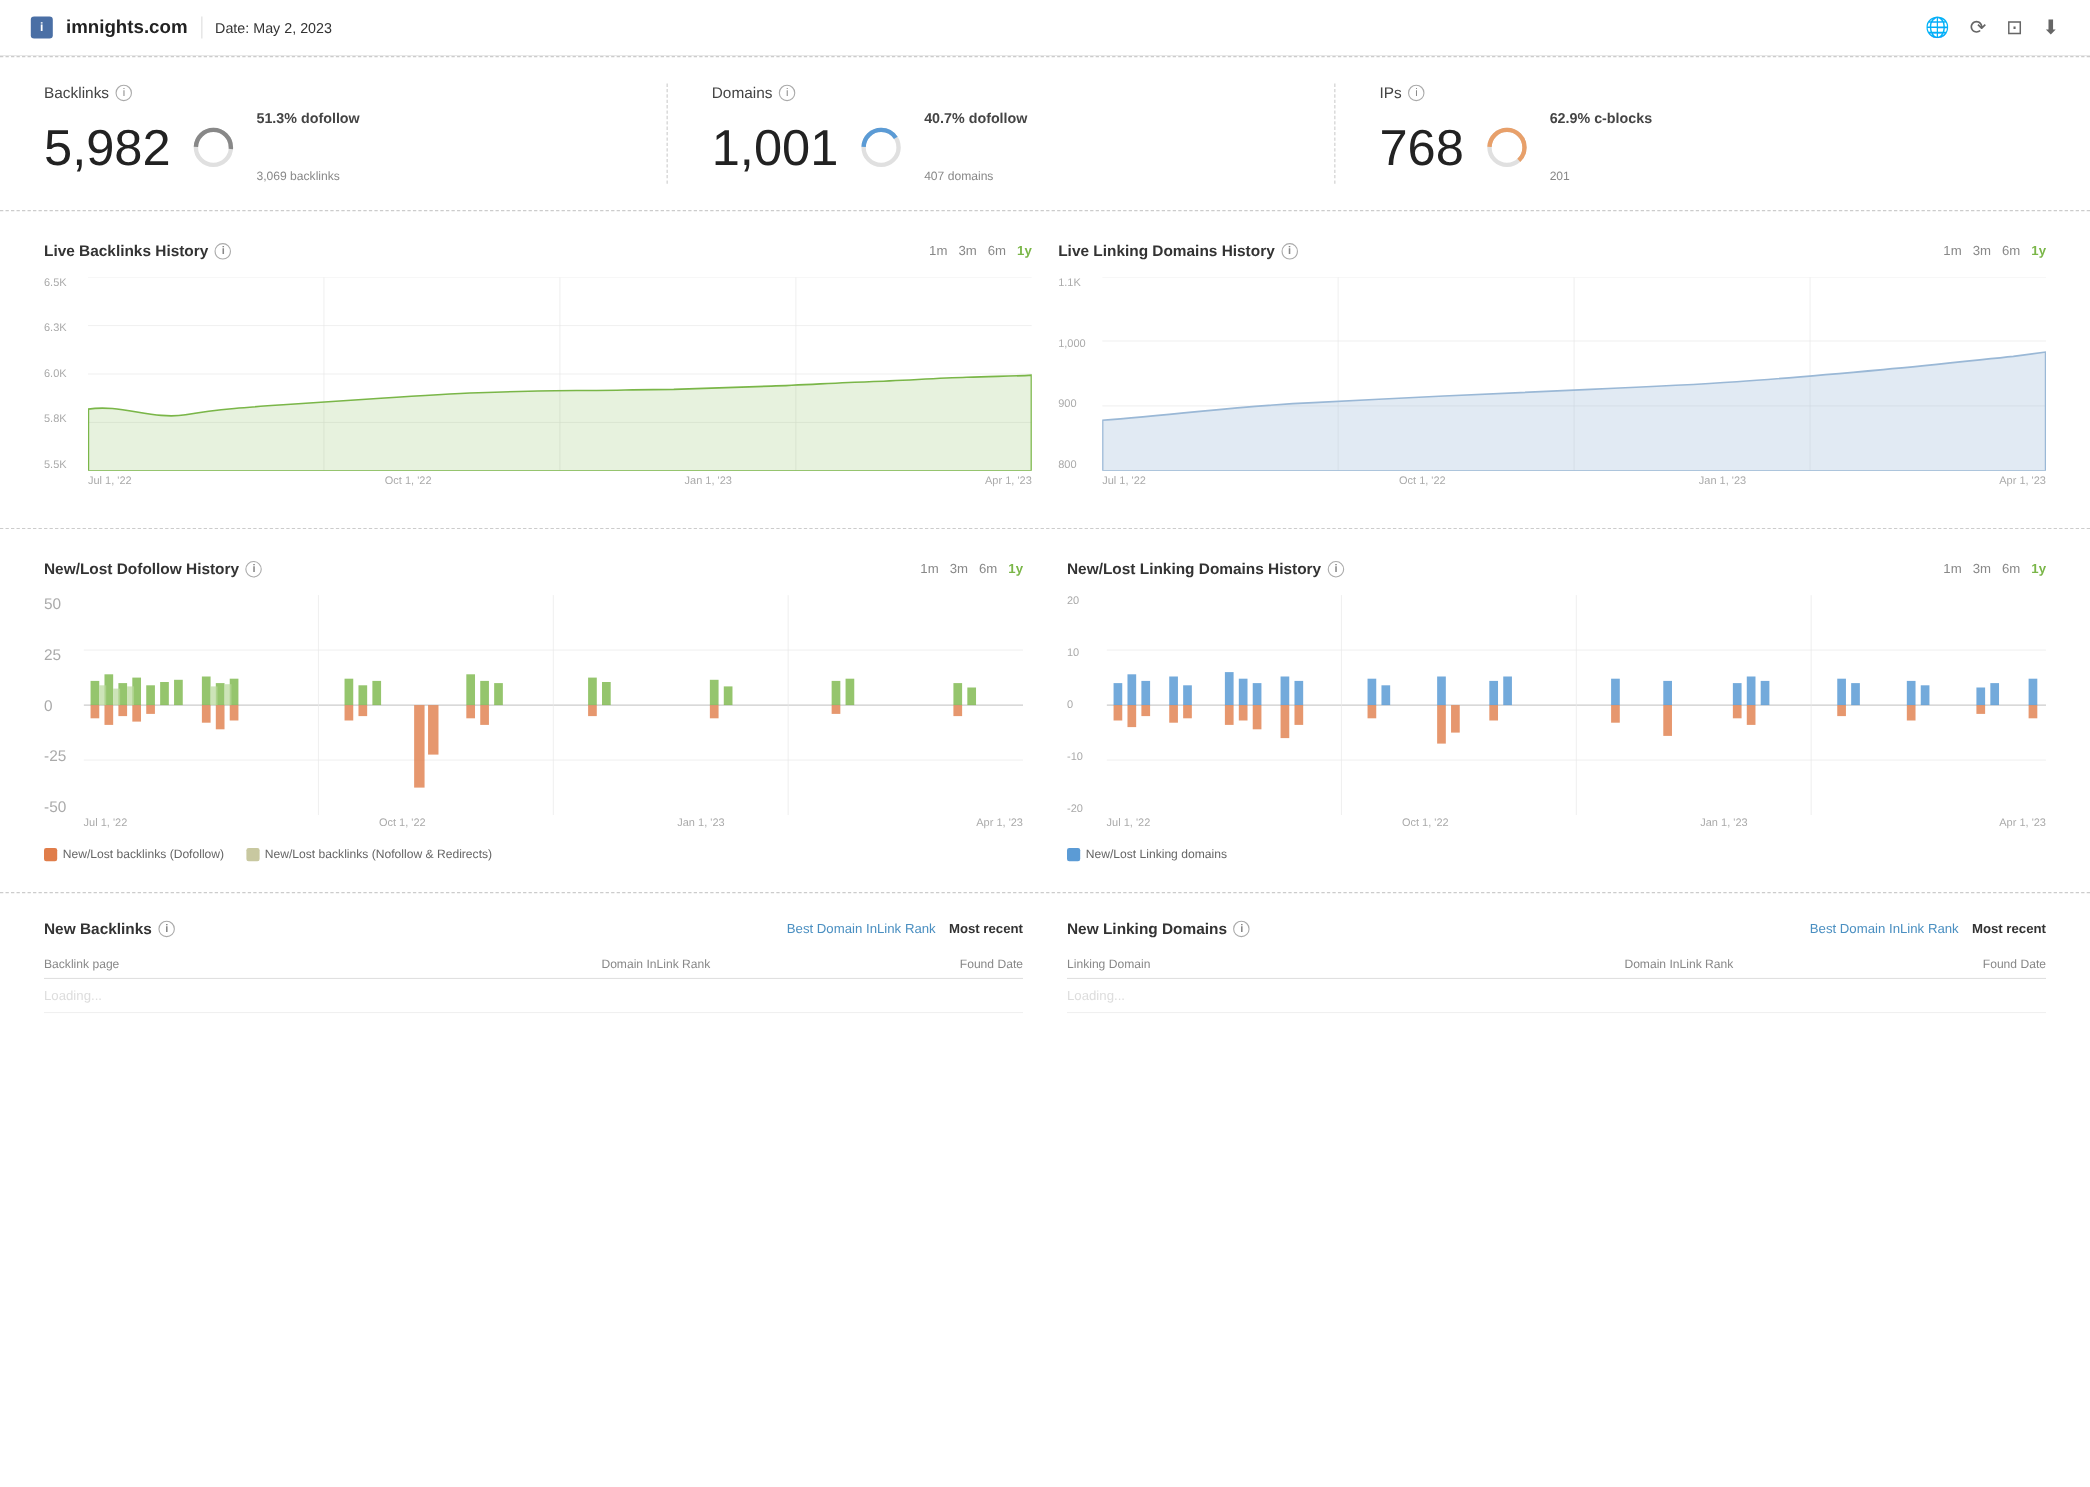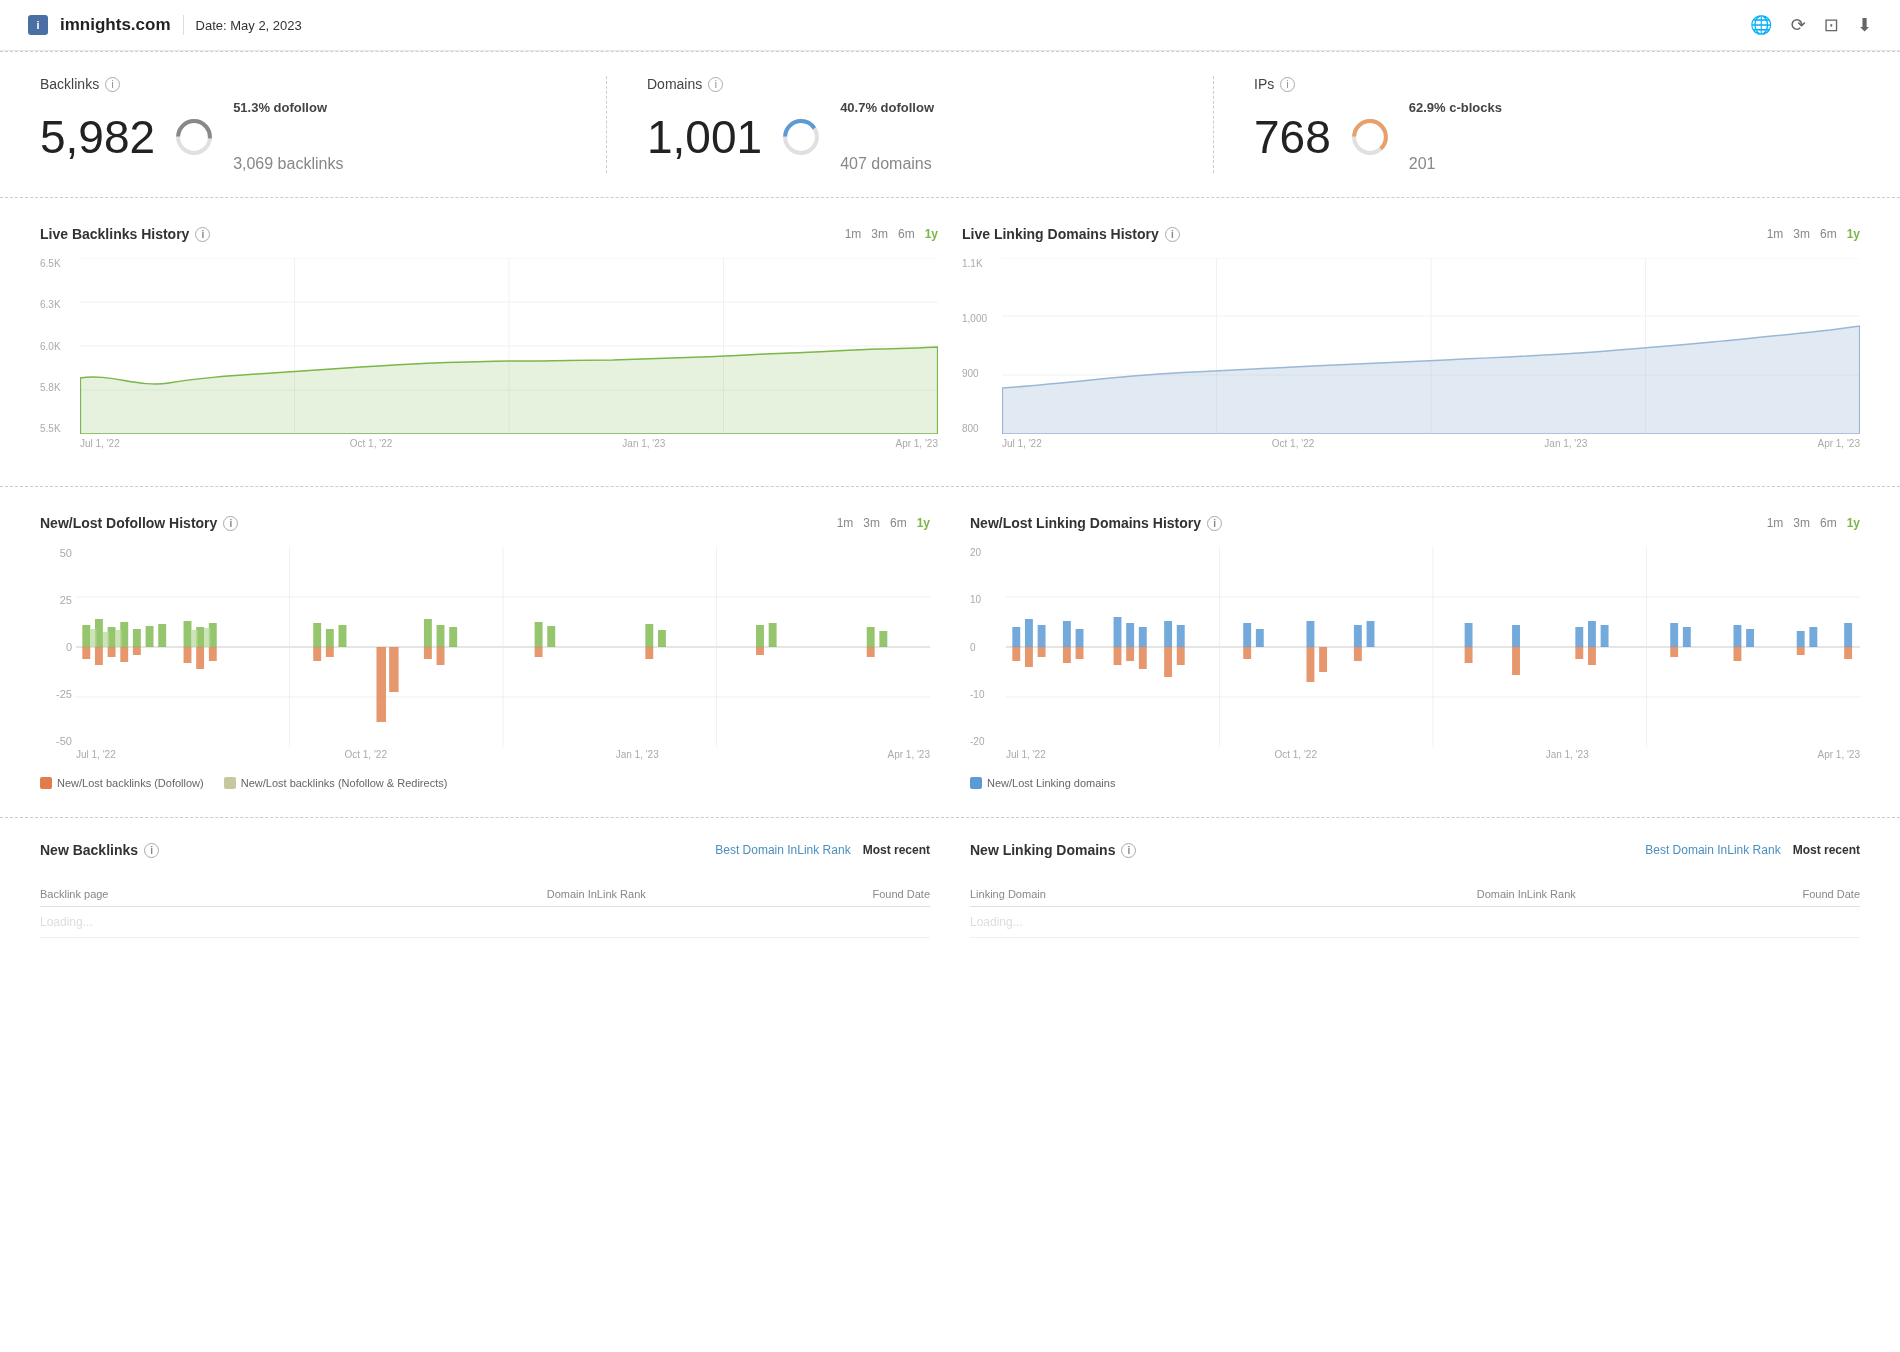--- a/index.html
+++ b/index.html
@@ -119,21 +119,21 @@
       flex-direction: column;
       align-items: flex-start;
       gap: 8px;
     }
     .donut-pct {
       font-size: 13px;
       font-weight: 600;
       color: #444;
     }
     .donut-sub {
-      font-size: 16px;
+      font-size: 11px;
       color: #888;
       margin-top: 32px;
     }
     
     .donut-svg { width: 42px; height: 42px; }
 
     
     .charts-section {
       padding: 28px 40px;
       display: flex;
@@ -238,21 +238,21 @@
       display: flex;
       gap: 40px;
     }
     .bottom-half {
       flex: 1;
     }
     .bottom-header {
       display: flex;
       align-items: center;
       justify-content: space-between;
-      margin-bottom: 24px;
+      margin-bottom: 13px;
     }
     .bottom-title {
       display: flex;
       align-items: center;
       gap: 6px;
       font-size: 14px;
       font-weight: 600;
     }
     .bottom-actions {
       display: flex;
@@ -467,21 +467,21 @@
           <span class="info-icon">i</span>
         </div>
         <div class="time-filters">
           <span>1m</span>
           <span>3m</span>
           <span>6m</span>
           <span class="active">1y</span>
         </div>
       </div>
       <div class="bar-chart-container">
-        <div style="position:absolute;left:0;top:0;bottom:20px;display:flex;flex-direction:column;justify-content:space-between;font-size:11px;color:#aaa;width:32px;align-items:flex-end;">
+        <div style="position:absolute;left:0;top:0;bottom:20px;display:flex;flex-direction:column;justify-content:space-between;font-size:14px;color:#aaa;width:32px;">
           <span>50</span>
             <span>25</span>
             <span>0</span>
             <span>-25</span>
             <span>-50</span>
         </div>
         <div style="position:absolute;left:36px;right:0;top:0;bottom:20px;">
           <svg width="100%" height="100%" viewBox="0 0 540 200" preserveAspectRatio="none">
 
             <line x1="0" y1="100" x2="540" y2="100" stroke="#ccc" stroke-width="1"></line>

